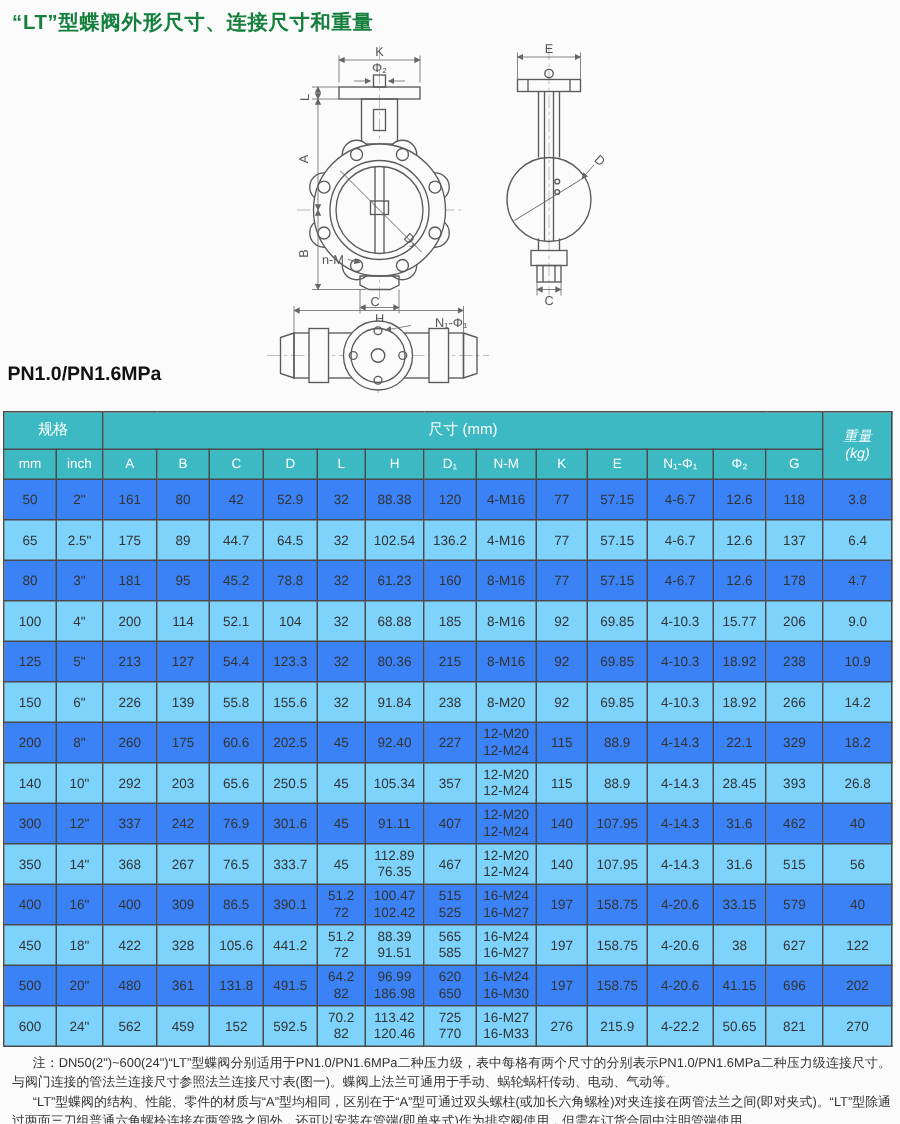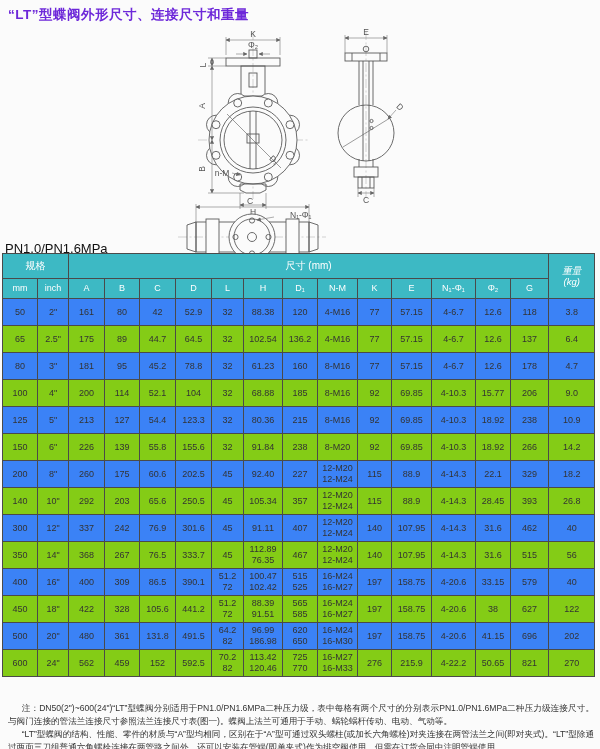--- a/index.html
+++ b/index.html
@@ -1,32 +1,32 @@
 <!DOCTYPE html>
 <html><head>
 <meta charset="utf-8">
 <style>
   html,body{margin:0;padding:0;}
   body{width:600px;height:749px;background:#fbfbfb;position:relative;
        font-family:"Liberation Sans","DejaVu Sans",sans-serif;color:#222;}
   .page{position:absolute;inset:0;width:600px;height:749px;background:#fbfbfb;overflow:hidden;}
-  .title{position:absolute;top:6px;left:8px;font-size:13.5px;font-weight:bold;color:#6d28d9;letter-spacing:.5px;}
+  .title{position:absolute;top:6px;left:8px;font-size:13.5px;font-weight:bold;color:#15803d;letter-spacing:.5px;}
   .drawing{position:absolute;top:25px;left:0;width:600px;height:240px;}
   .drawing svg{display:block;}
-  .pn-label{position:absolute;top:241px;left:5px;font-size:13px;font-weight:normal;color:#111;}
-  .dim-table{position:absolute;top:253px;left:2px;width:519px;border-collapse:collapse;table-layout:fixed;
+  .pn-label{position:absolute;top:241px;left:5px;font-size:13px;font-weight:bold;color:#111;}
+  .dim-table{position:absolute;top:274px;left:2px;width:519px;border-collapse:collapse;table-layout:fixed;
              font-size:9px;}
   .dim-table th,.dim-table td{border:1px solid #4a4a4a;text-align:center;vertical-align:middle;
              padding:1px 0;line-height:1.2;}
   .dim-table thead th{background:#3db9c4;color:#fff;font-weight:normal;}
   .dim-table .group-row th{height:22px;font-size:10px;}
   .dim-table .sub-row th{height:17px;font-size:9px;margin-top:20px;}
   .dim-table th.weight-head{white-space:pre-line;font-size:9.5px;font-style:italic;}
   .dim-table tbody tr{height:27px;background:#3b82f6;}
-  .dim-table tbody tr.alt{background:#84cc16;}
+  .dim-table tbody tr.alt{background:#7dd3fc;}
   .dim-table td{color:#333;white-space:pre-line;}
   .notes{position:absolute;top:702px;left:8px;right:6px;font-size:8.6px;line-height:1.5;color:#333;}
   .notes p{margin:0;text-indent:1.6em;text-align:justify;}
   svg text{font-family:"Liberation Sans","DejaVu Sans",sans-serif;font-size:8.5px;fill:#555;}
 </style>
 </head>
 <body>
 
 <div class="page">
 

